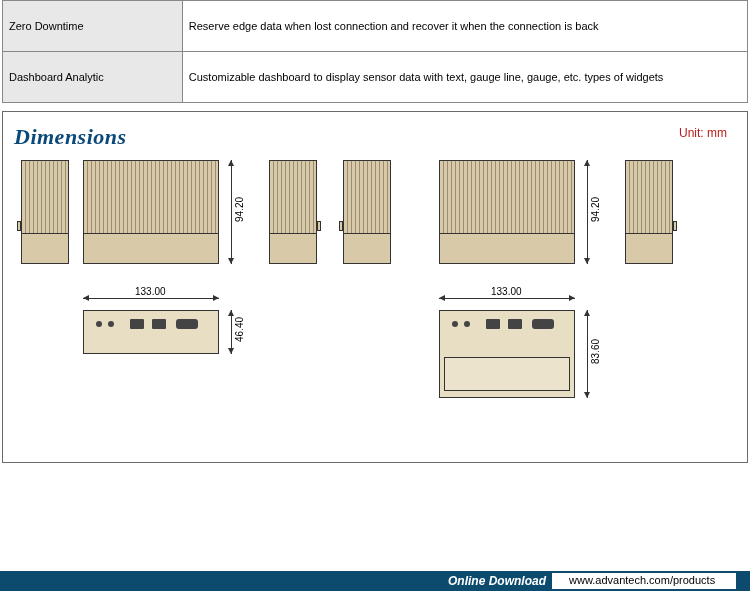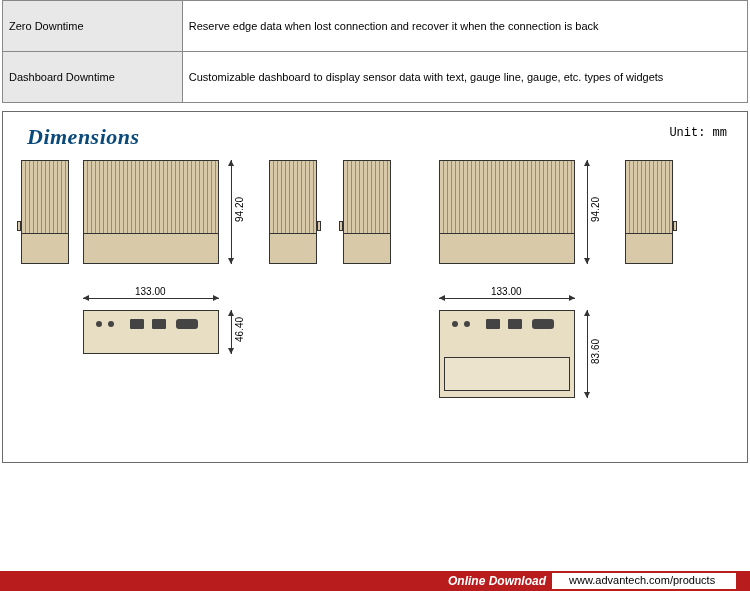--- a/index.html
+++ b/index.html
@@ -30,40 +30,39 @@
       width: 566px;
     }
     .footnote {
       font-size: 9px;
       margin: 2px 2px 6px;
       color: #000;
     }
     .dim-box {
       border: 1px solid #6a6a6a;
       margin: 8px 2px 0;
-      padding: 12px 24px 16px;
+      padding: 12px 11px 16px;
       width: 746px;
       height: 352px;
       position: relative;
     }
     .dim-title {
       color: #0a4a7a;
       font-family: Georgia, 'Times New Roman', serif;
       font-weight: bold;
       font-size: 22px;
       font-style: italic;
       letter-spacing: 0.5px;
     }
     .dim-unit {
       position: absolute;
       top: 14px;
       right: 20px;
       font-size: 12px;
-      color: #000000;
-      font-family: Liberation Mono, monospace;
+      color: #b91c1c;
     }
     .drawings {
       position: absolute;
       top: 44px;
       left: 14px;
       right: 14px;
       bottom: 14px;
     }
     .device {
       position: absolute;
@@ -134,21 +133,21 @@
       position: absolute;
       background: #d8c9a8;
       border: 1px solid #333;
     }
     .footer {
       position: absolute;
       bottom: 0;
       left: 0;
       width: 750px;
       height: 20px;
-      background: #b91c1c;
+      background: #0c4a6e;
       display: flex;
       align-items: center;
       justify-content: flex-end;
     }
     .footer-label {
       color: #fff;
       font-size: 12px;
       font-weight: bold;
       margin-right: 6px;
       font-style: italic;
@@ -168,21 +167,21 @@
 
 <div class="page-wrap">
 
 <table class="spec-table">
   <tbody>
         <tr>
     <td>Zero Downtime</td>
     <td>Reserve edge data when lost connection and recover it when the connection is back</td>
   </tr>
   <tr>
-    <td>Dashboard Downtime</td>
+    <td>Dashboard Analytic</td>
     <td>Customizable dashboard to display sensor data with text, gauge line, gauge, etc. types of widgets</td>
   </tr>
 </tbody>
     </table>
 
 <div class="dim-box">
   <div class="dim-title">Dimensions</div>
   <div class="dim-unit">Unit: mm</div>
 
   <div class="drawings">

